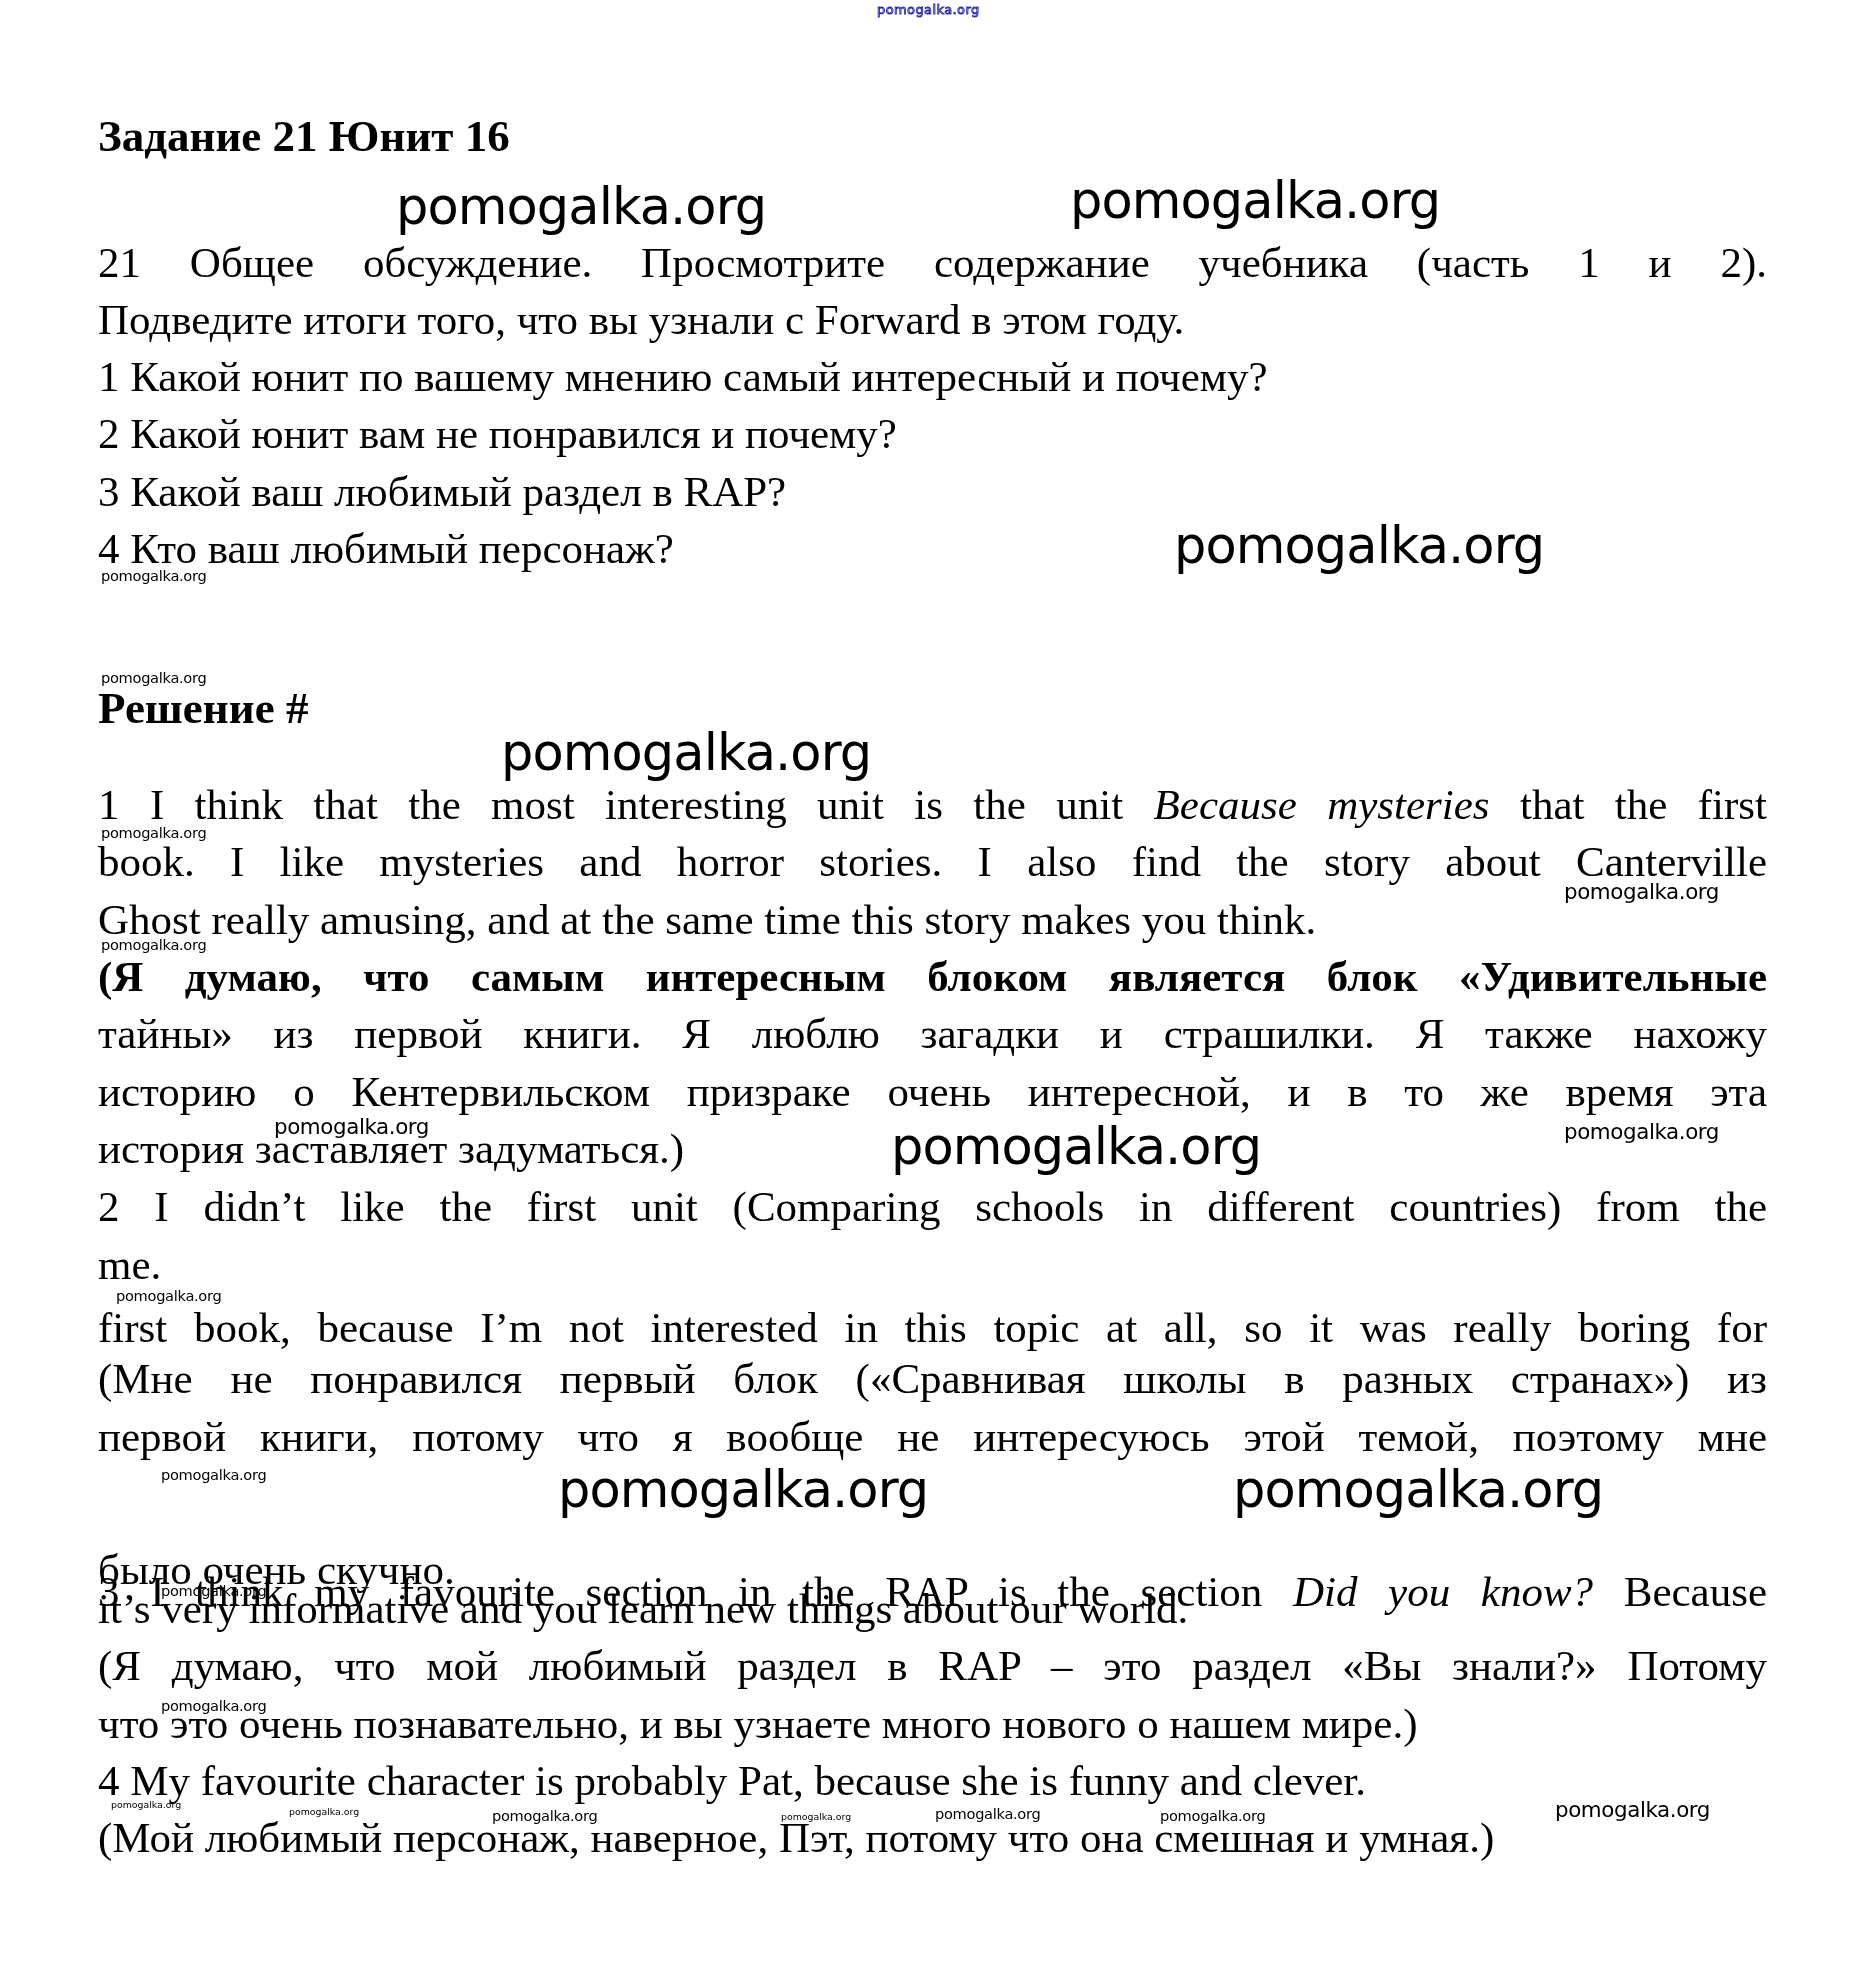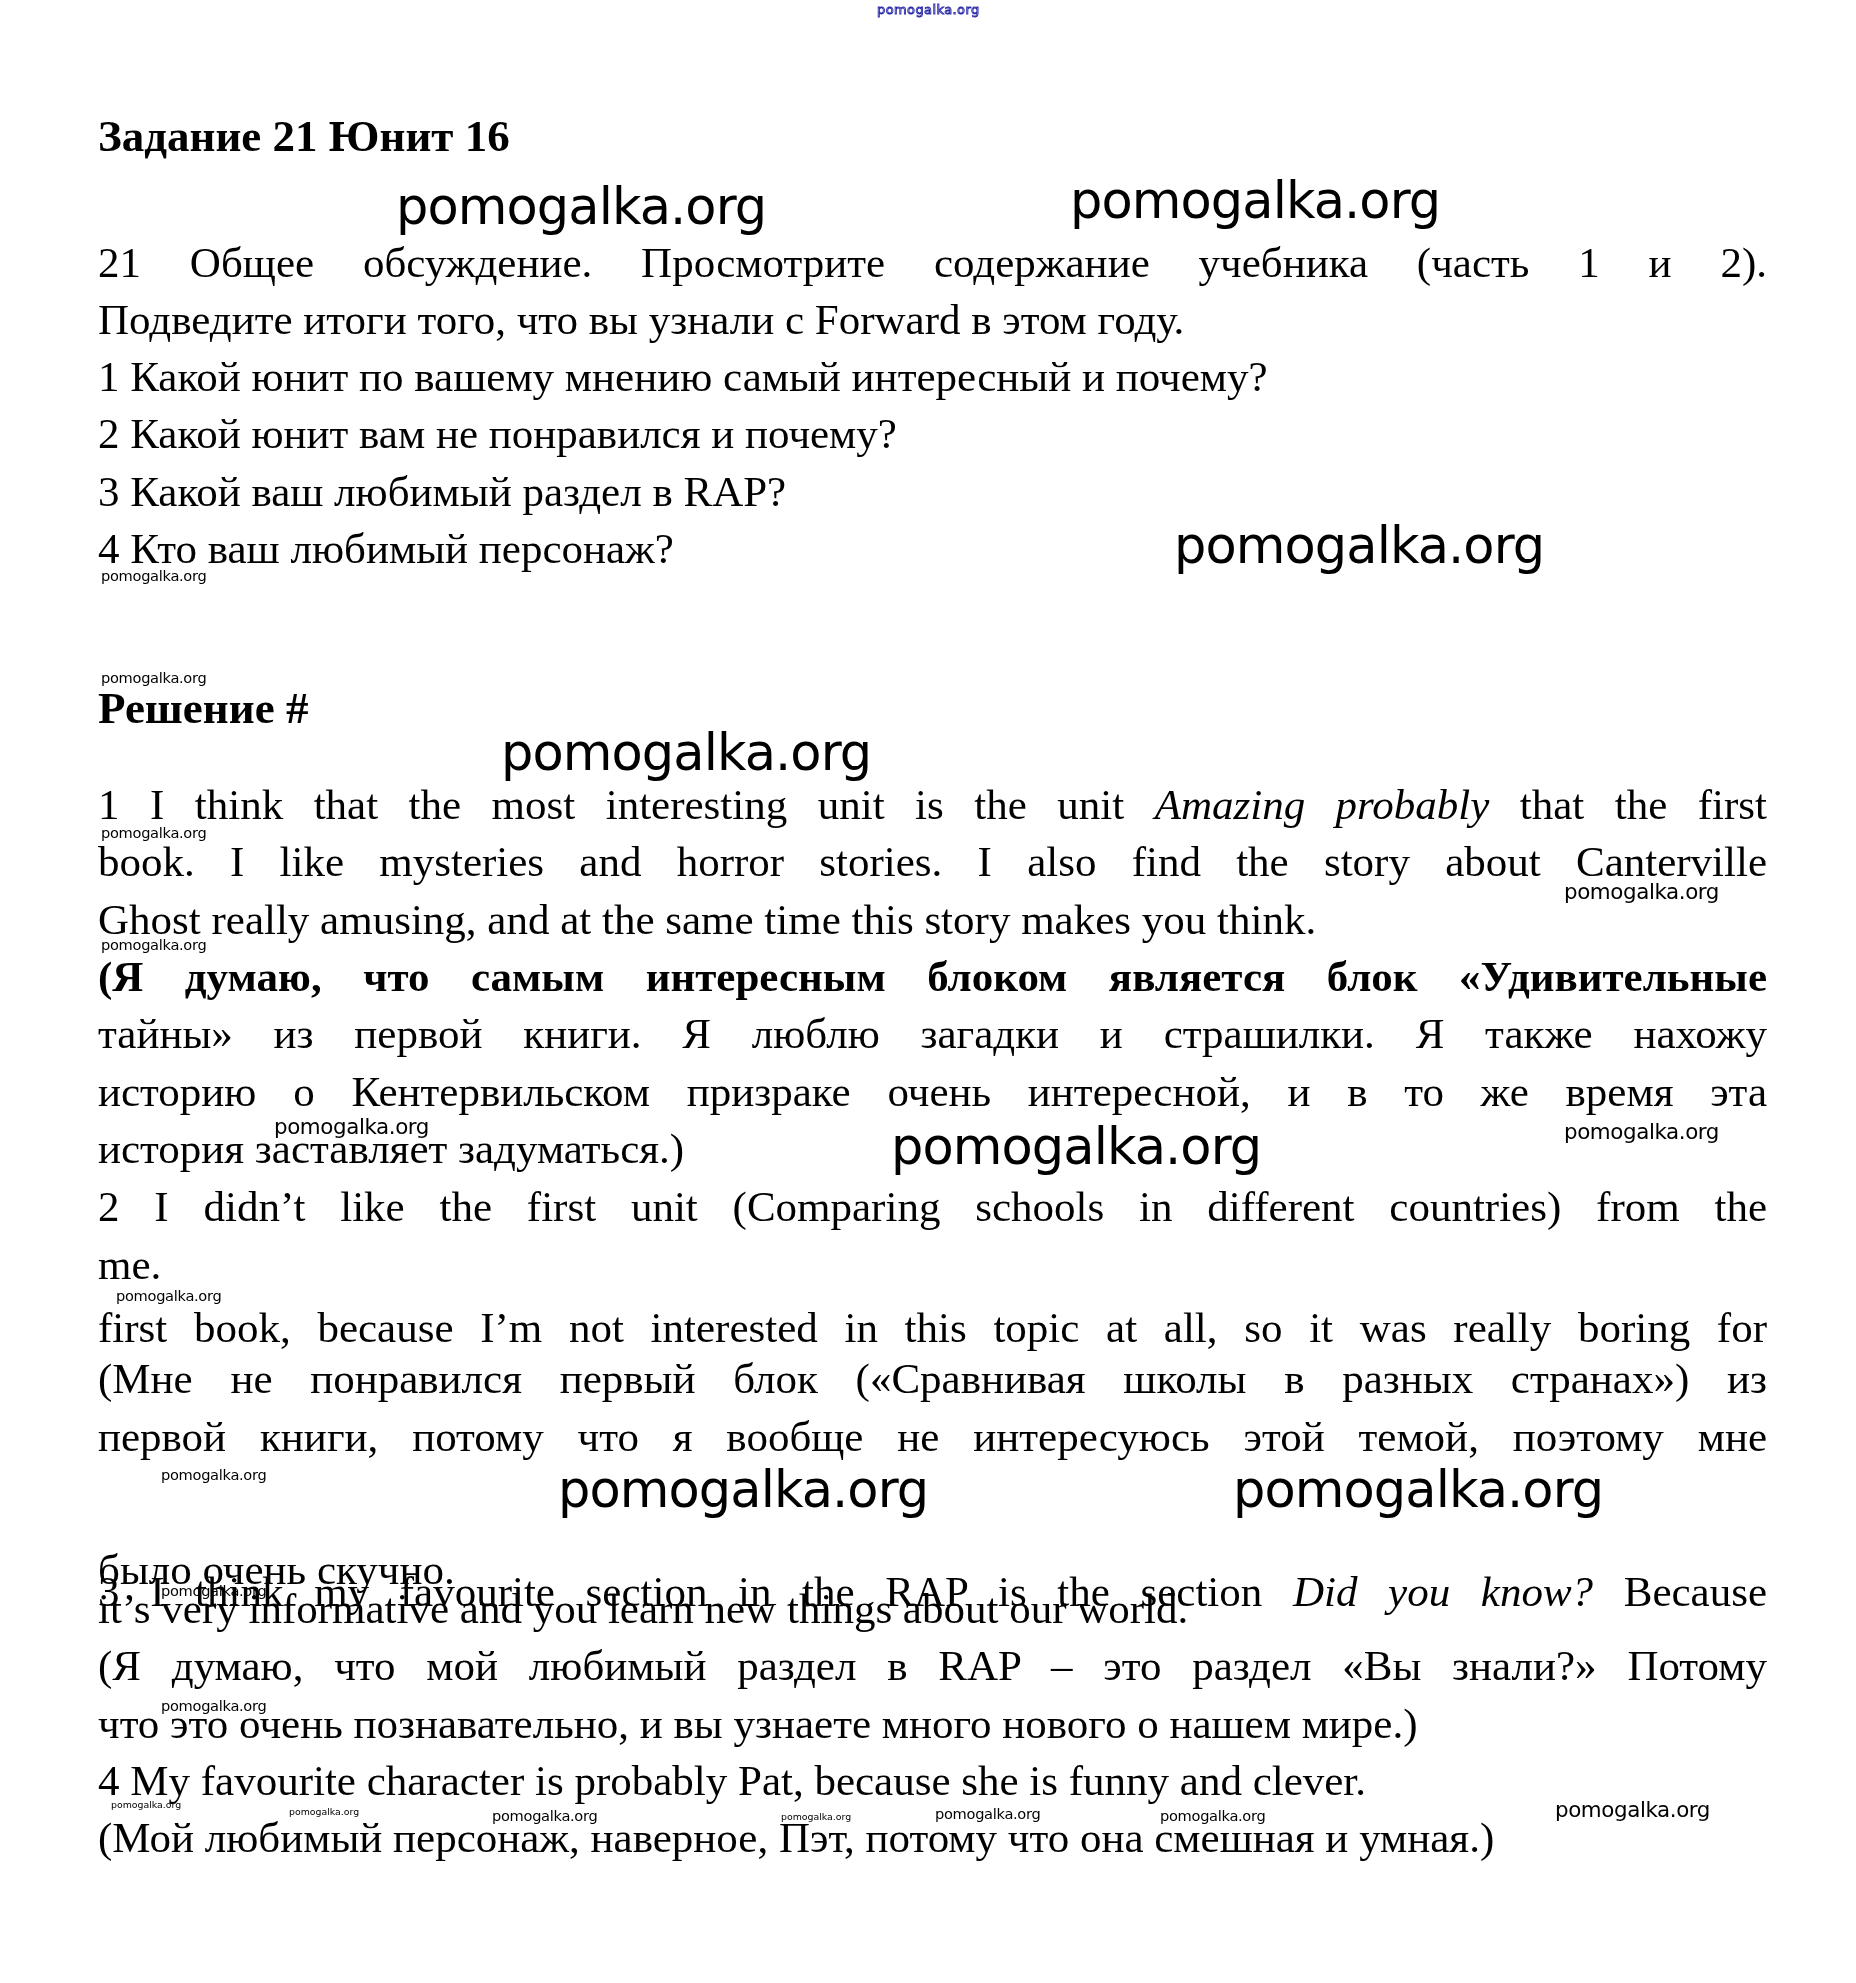--- a/index.html
+++ b/index.html
@@ -96,21 +96,21 @@
 <div class="line justify" style="top:237px;">21 Общее обсуждение. Просмотрите содержание учебника (часть 1 и 2).</div>
 <div class="line" style="top:294px;">Подведите итоги того, что вы узнали с Forward в этом году.</div>
 
 <div class="line" style="top:351px;">1 Какой юнит по вашему мнению самый интересный и почему?</div>
 <div class="line" style="top:408px;">2 Какой юнит вам не понравился и почему?</div>
 <div class="line" style="top:466px;">3 Какой ваш любимый раздел в RAP?</div>
 <div class="line" style="top:523px;">4 Кто ваш любимый персонаж?</div>
 
 <div class="title" style="top:683px;">Решение #</div>
 
-<div class="line justify" style="top:779px;"><span>1 I think that the most interesting unit is the unit </span><em>Amazing probably</em><span> that the first</span></div>
+<div class="line justify" style="top:779px;"><span>1 I think that the most interesting unit is the unit </span><em>Because mysteries</em><span> that the first</span></div>
 <div class="line justify" style="top:836px;">book. I like mysteries and horror stories. I also find the story about Canterville</div>
 <div class="line" style="top:894px;text-align:right;">Ghost really amusing, and at the same time this story makes you think.</div>
 <div class="line justify" style="top:951px;font-weight:bold;">(Я думаю, что самым интересным блоком является блок «Удивительные</div>
 <div class="line justify" style="top:1008px;">тайны» из первой книги. Я люблю загадки и страшилки. Я также нахожу</div>
 <div class="line justify" style="top:1066px;">историю о Кентервильском призраке очень интересной, и в то же время эта</div>
 <div class="line" style="top:1123px;">история заставляет задуматься.)</div>
 
 <div class="line justify" style="top:1181px;">2 I didn’t like the first unit (Comparing schools in different countries) from the</div>
 <div class="line justify" style="top:1302px;">first book, because I’m not interested in this topic at all, so it was really boring for</div>
 <div class="line" style="top:1239px;text-align:center;">me.</div>

